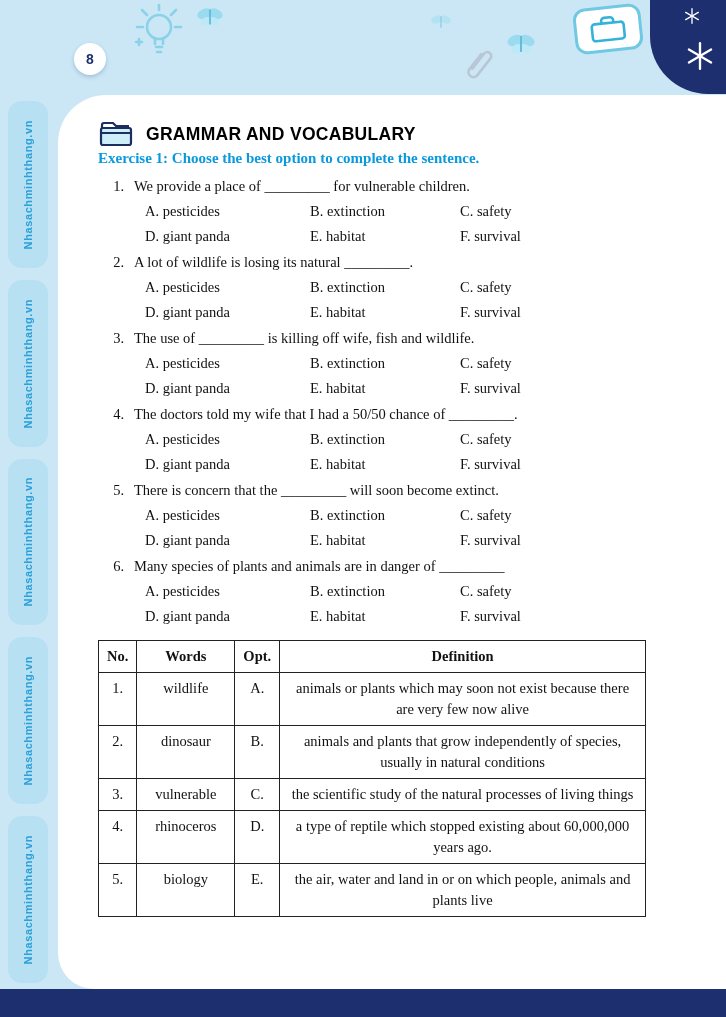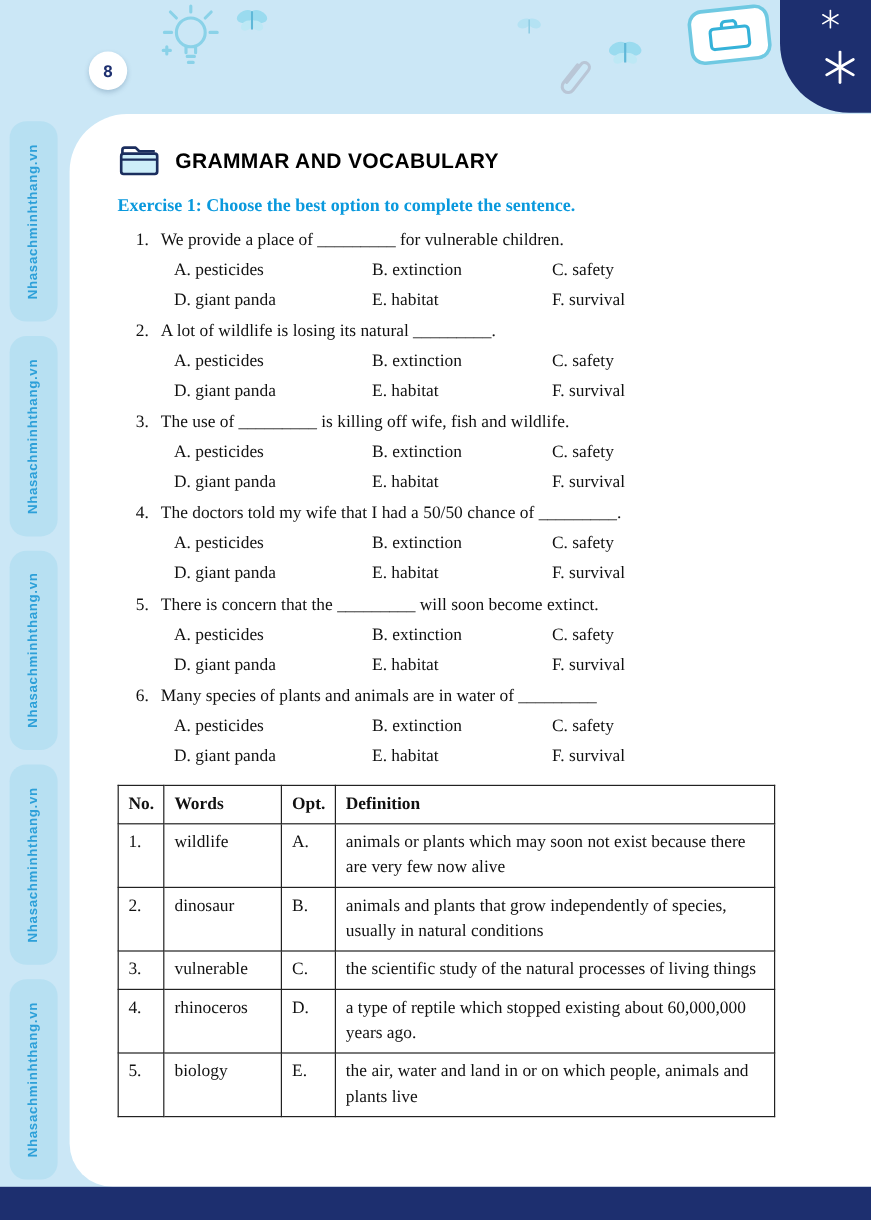--- a/index.html
+++ b/index.html
@@ -73,21 +73,21 @@
   .panel-inner { padding: 20px 26px 0 40px; }
 
   .section-heading { display: flex; align-items: center; gap: 12px; margin-top: 4px; }
   .section-heading .label {
     font-family: "Liberation Sans", sans-serif;
     font-weight: bold; font-size: 17.5px; color: #000;
     letter-spacing: .3px;
   }
 
   .exercise-title {
-    margin-top: 15px;
+    margin-top: 1px;
     font-weight: bold; font-size: 15px; color: #0a99dd;
   }
 
   
   .questions { margin-top: 7px; font-size: 14.5px; }
   .q { margin-bottom: 1px; }
   .q-line { display: flex; line-height: 25px; }
   .q-num { width: 26px; text-align: right; margin-right: 10px; flex: none; }
   .q-text { flex: 1; }
   .opts {
@@ -95,21 +95,21 @@
     padding-left: 47px; line-height: 25px;
   }
 
   
   .match-table {
     border-collapse: collapse; margin-top: 11px;
     width: 548px; font-size: 14.5px; line-height: 1.45;
   }
   .match-table th, .match-table td {
     border: 1.4px solid #222; padding: 5px 8px;
-    text-align: left; vertical-align: top;
+    text-align: center; vertical-align: top;
   }
   .match-table th { font-weight: bold; }
   .col-no  { width: 38px; }
   .col-word{ width: 98px; }
   .col-opt { width: 44px; }
   .cell-opt { text-align: center; }
 </style>
 </head>
 <body>
 
@@ -290,21 +290,21 @@
             <span>C. safety</span>
             <span>D. giant panda</span>
             <span>E. habitat</span>
             <span>F. survival</span>
           </div>
         </div>
 
         <div class="q">
           <div class="q-line">
             <span class="q-num">6.</span>
-            <span class="q-text">Many species of plants and animals are in water of _________</span>
+            <span class="q-text">Many species of plants and animals are in danger of _________</span>
           </div>
           <div class="opts">
             <span>A. pesticides</span>
             <span>B. extinction</span>
             <span>C. safety</span>
             <span>D. giant panda</span>
             <span>E. habitat</span>
             <span>F. survival</span>
           </div>
         </div>

